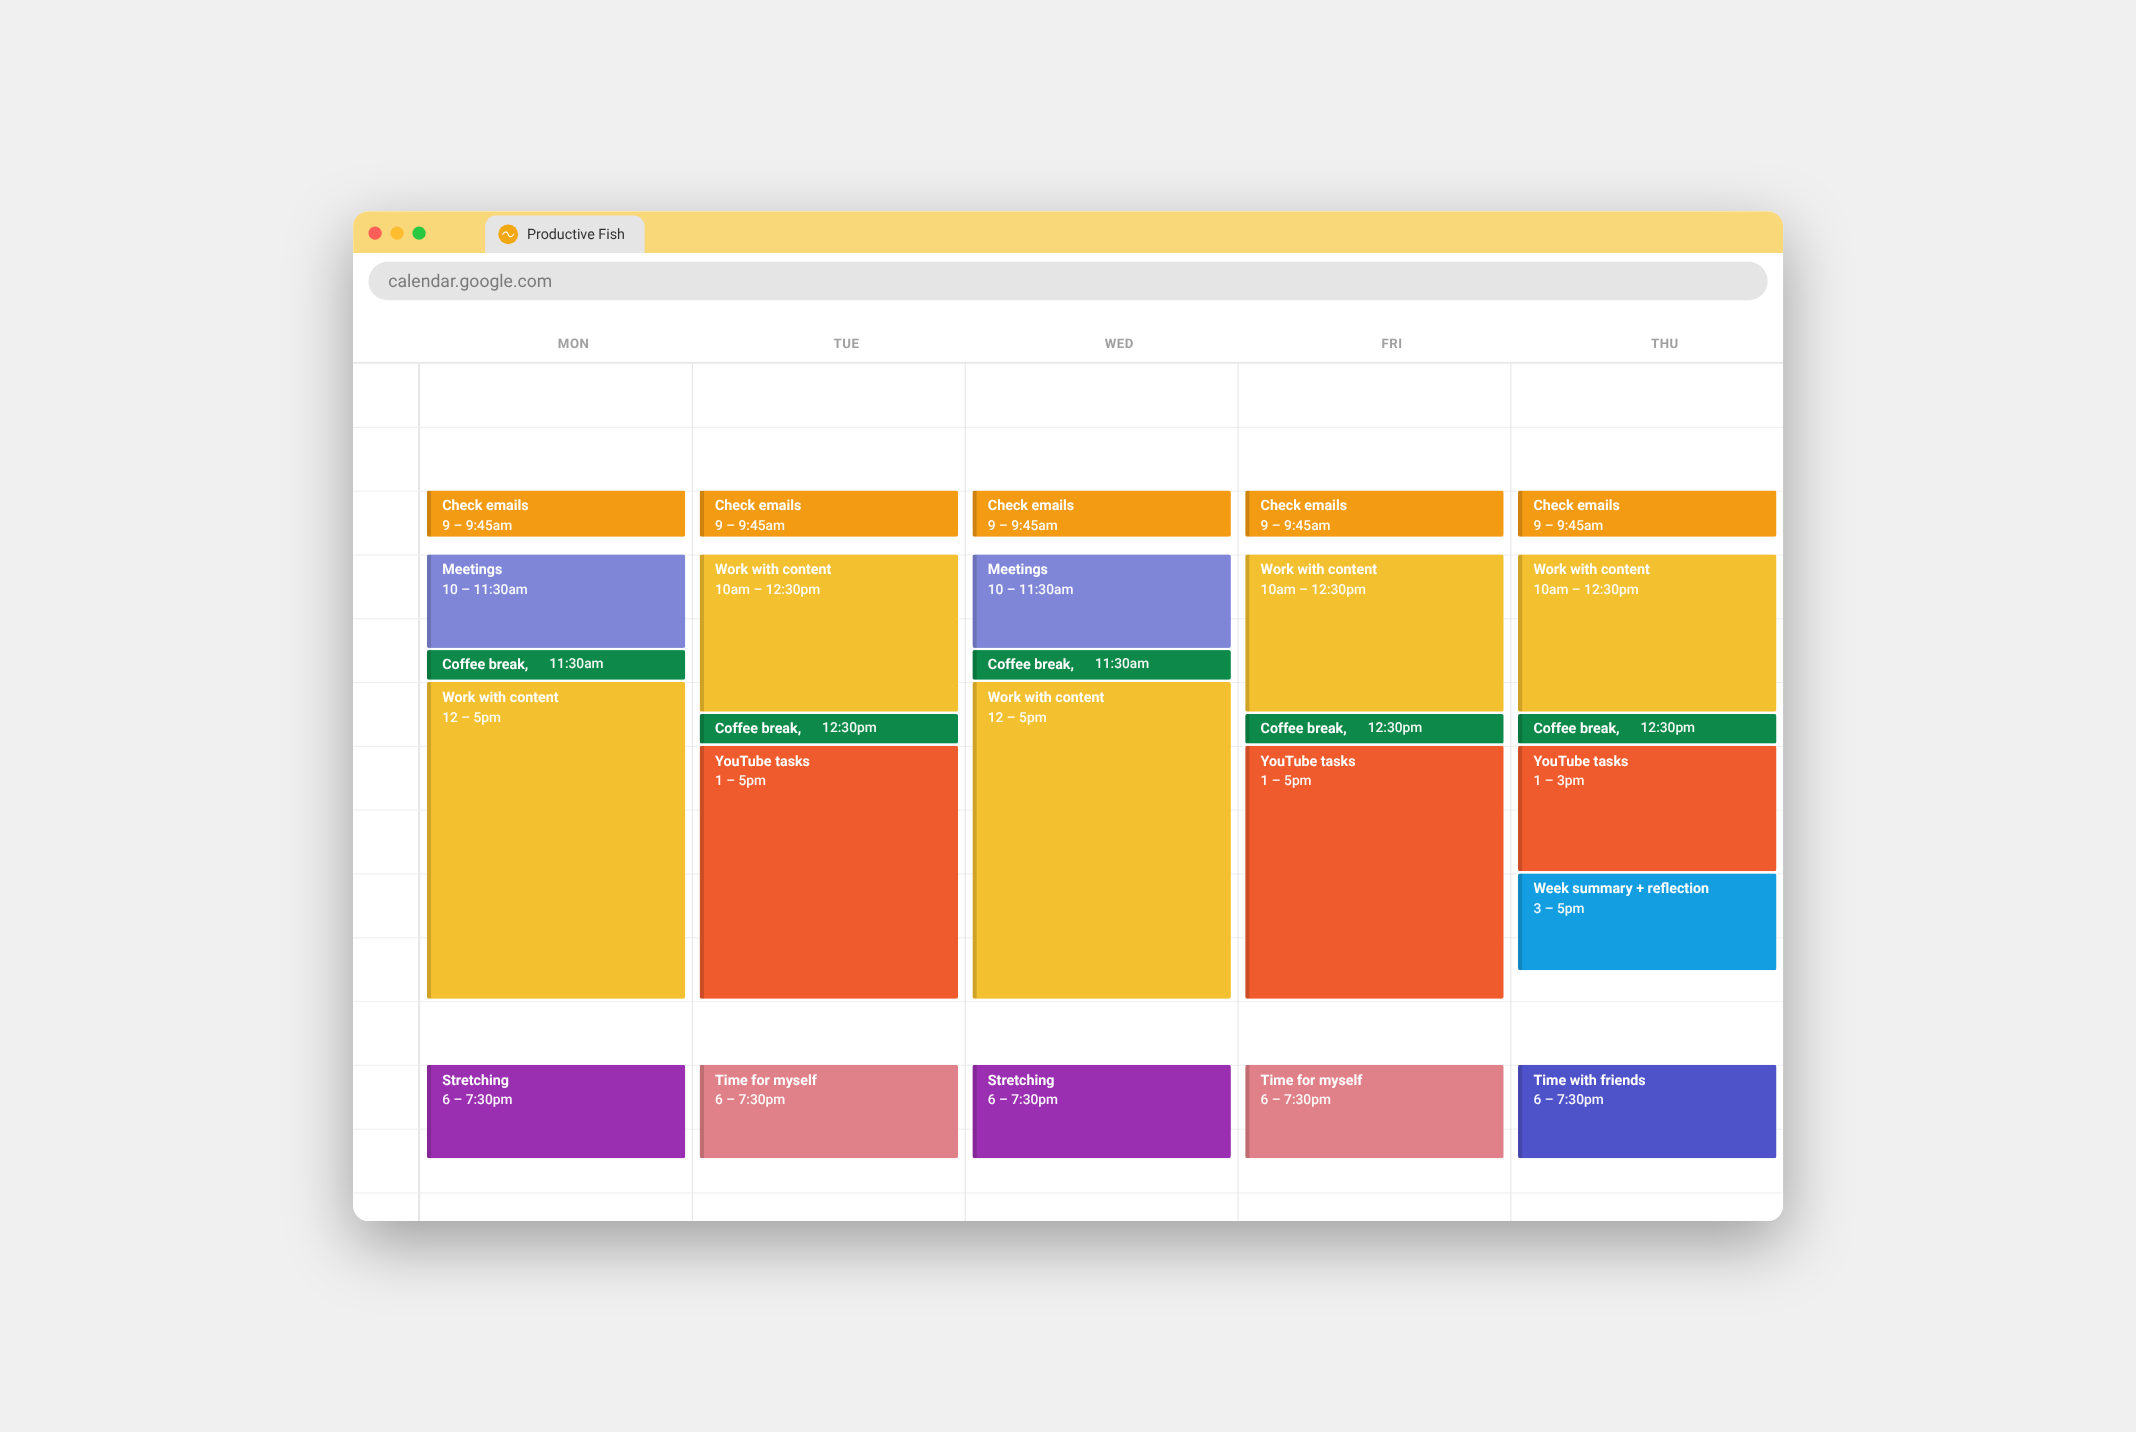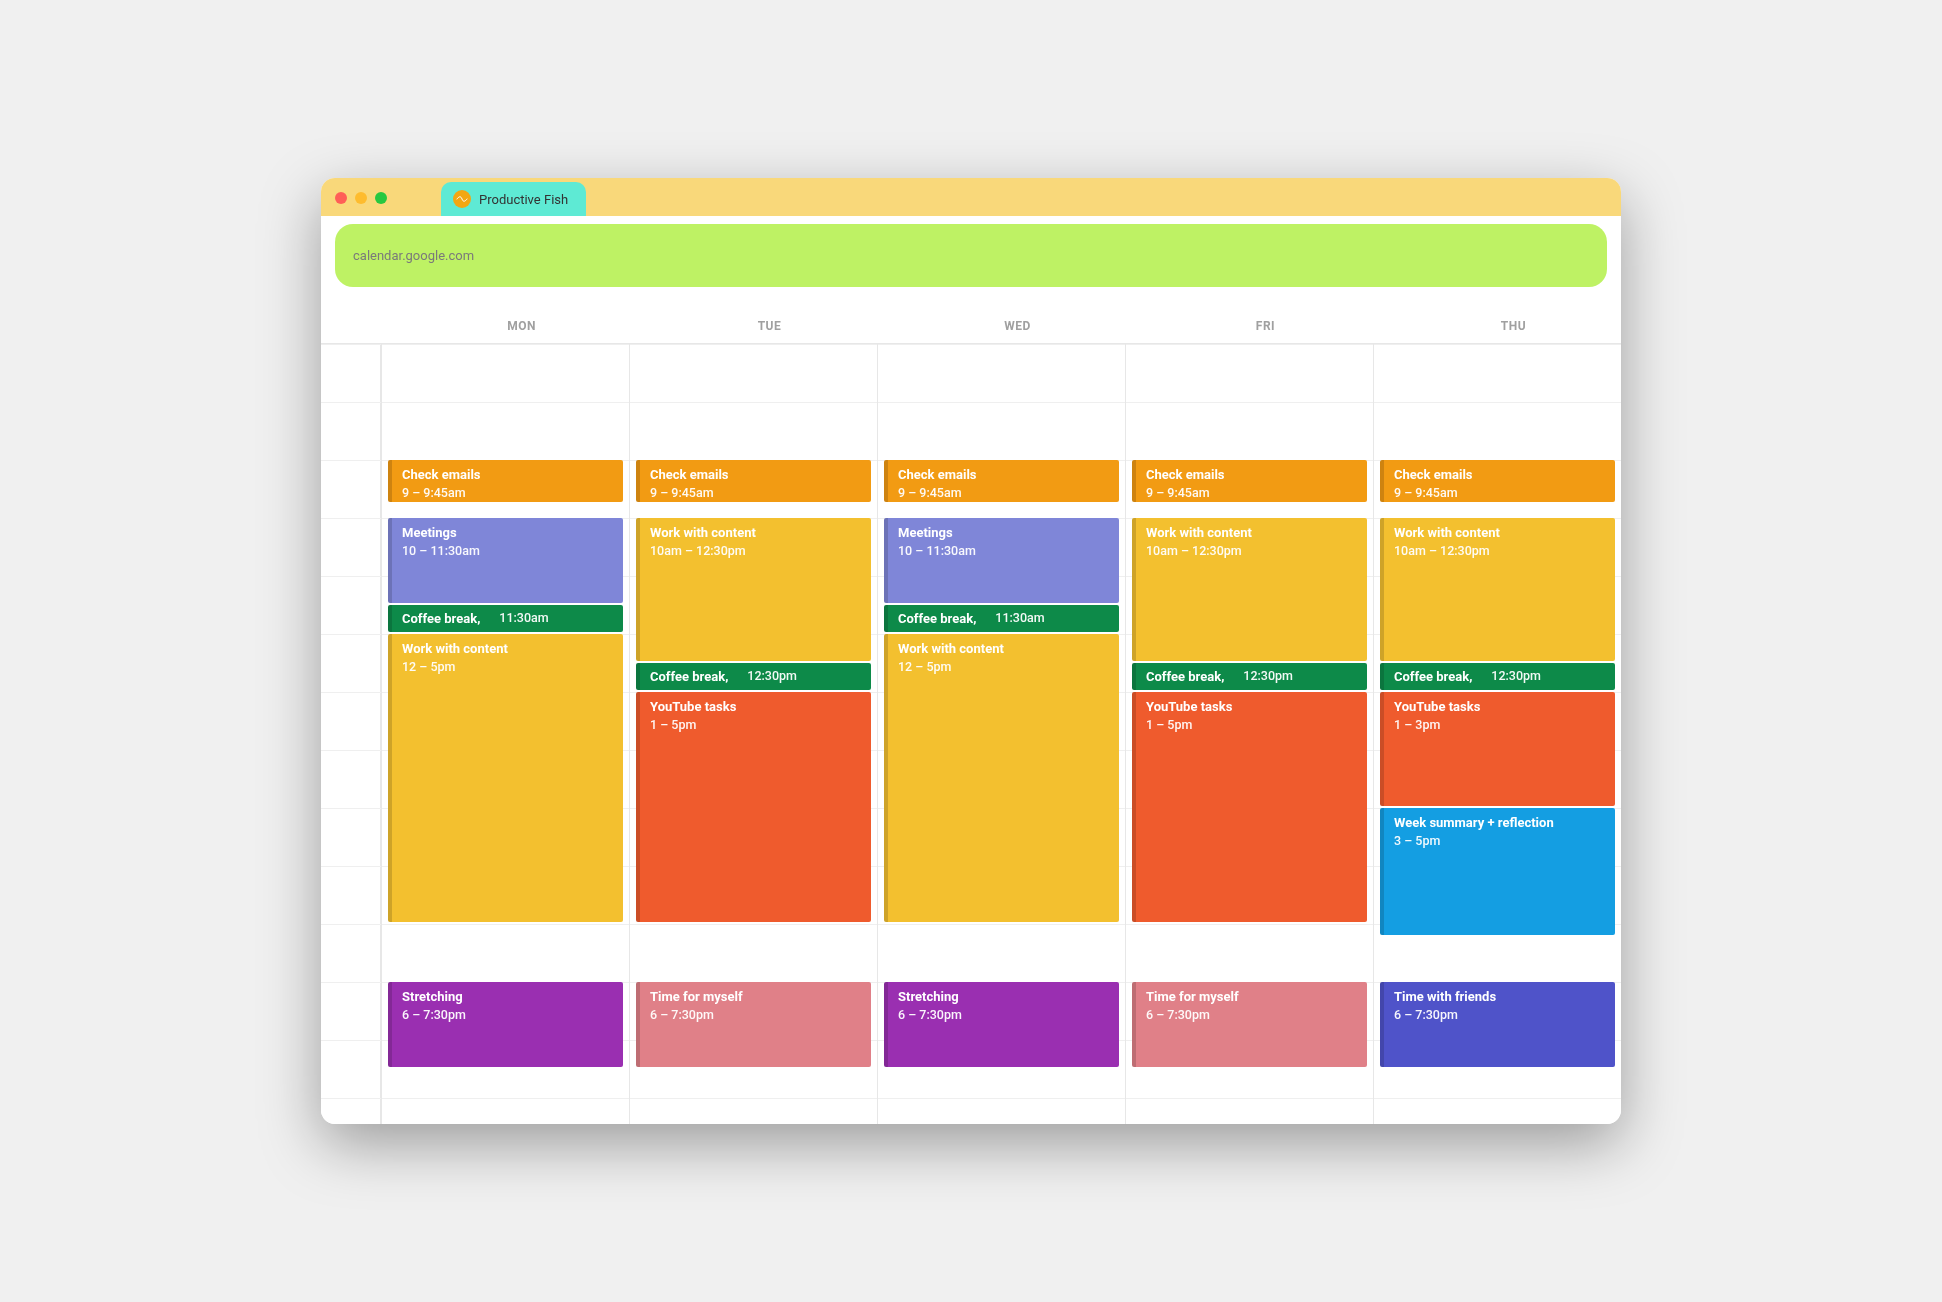--- a/index.html
+++ b/index.html
@@ -31,21 +31,21 @@
     display: flex;
     gap: 8px;
     align-items: center;
     padding-bottom: 12px;
   }
   .light { width: 12px; height: 12px; border-radius: 50%; }
   .light.red { background: #ff5f57; }
   .light.yellow { background: #febc2e; }
   .light.green { background: #28c840; }
   .tab {
-    background: #5eead4;
+    background: #e5e5e5;
     border-radius: 10px 10px 0 0;
     padding: 8px 18px 8px 12px;
     display: flex;
     align-items: center;
     gap: 8px;
     font-size: 13px;
     color: #333;
     margin-left: 40px;
   }
   .tab-favicon {
@@ -56,24 +56,24 @@
     align-items: center;
     justify-content: center;
     position: relative;
   }
   .tab-favicon svg { width: 12px; height: 12px; }
   .addrbar {
     background: #fff;
     padding: 8px 14px 14px 14px;
   }
   .addr-field {
-    background: #bef264;
+    background: #e5e5e5;
     border-radius: 18px;
-    padding: 24px 18px;
-    font-size: 13px;
+    padding: 8px 18px;
+    font-size: 16px;
     color: #7a7a7a;
   }
   .calendar {
     background: #fff;
     position: relative;
   }
   .day-headers {
     display: flex;
     border-bottom: 1px solid #e7e7e7;
     gap: 32px;
@@ -234,20 +234,20 @@
           <div class="event" style="top: 638px; height: 85px; background: rgb(224, 128, 136);"><span class="title">Time for myself</span><br><span class="time">6 – 7:30pm</span></div>
         </div>
         <div class="day-col">
           <div class="event" style="top: 116px; height: 41.5px; background: rgb(242, 155, 19);"><span class="title">Check emails</span><br><span class="time">9 – 9:45am</span></div>
           <div class="event" style="top: 174px; height: 143px; background: rgb(243, 192, 47);"><span class="title">Work with content</span><br><span class="time">10am – 12:30pm</span></div>
           <div class="event short" style="top: 319px; height: 27px; background: rgb(13, 138, 73);">
             <span class="title">Coffee break</span> 
             <span class="time">12:30pm</span>
           </div>
           <div class="event" style="top: 348px; height: 114px; background: rgb(239, 91, 45);"><span class="title">YouTube tasks</span><br><span class="time">1 – 3pm</span></div>
-          <div class="event" style="top: 464px; height: 127px; background: rgb(20, 158, 226);"><span class="title">Week summary + reflection</span><br><span class="time">3 – 5pm</span></div>
+          <div class="event" style="top: 464px; height: 88px; background: rgb(20, 158, 226);"><span class="title">Week summary + reflection</span><br><span class="time">3 – 5pm</span></div>
           <div class="event" style="top: 638px; height: 85px; background: rgb(79, 83, 201);"><span class="title">Time with friends</span><br><span class="time">6 – 7:30pm</span></div>
         </div>
       </div>
 
   </div>
 
 </div>
 
 </body></html>

